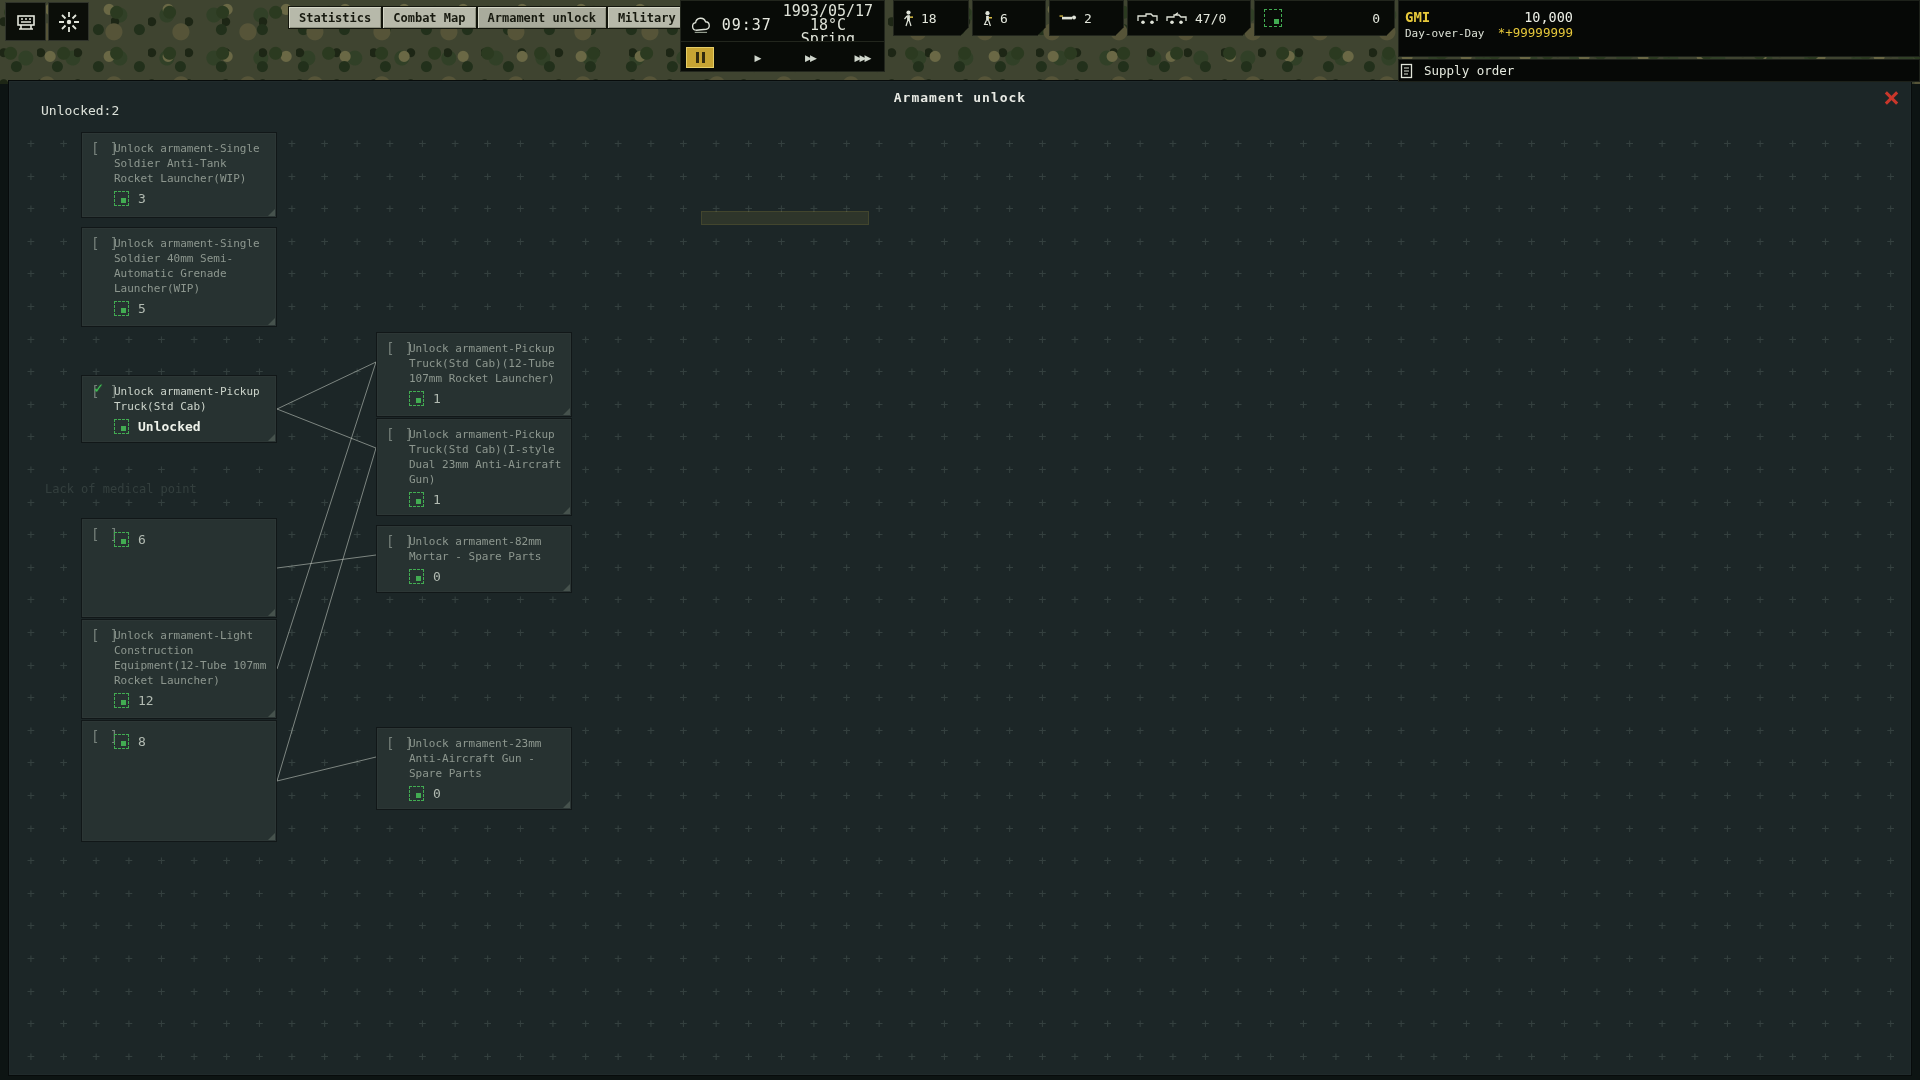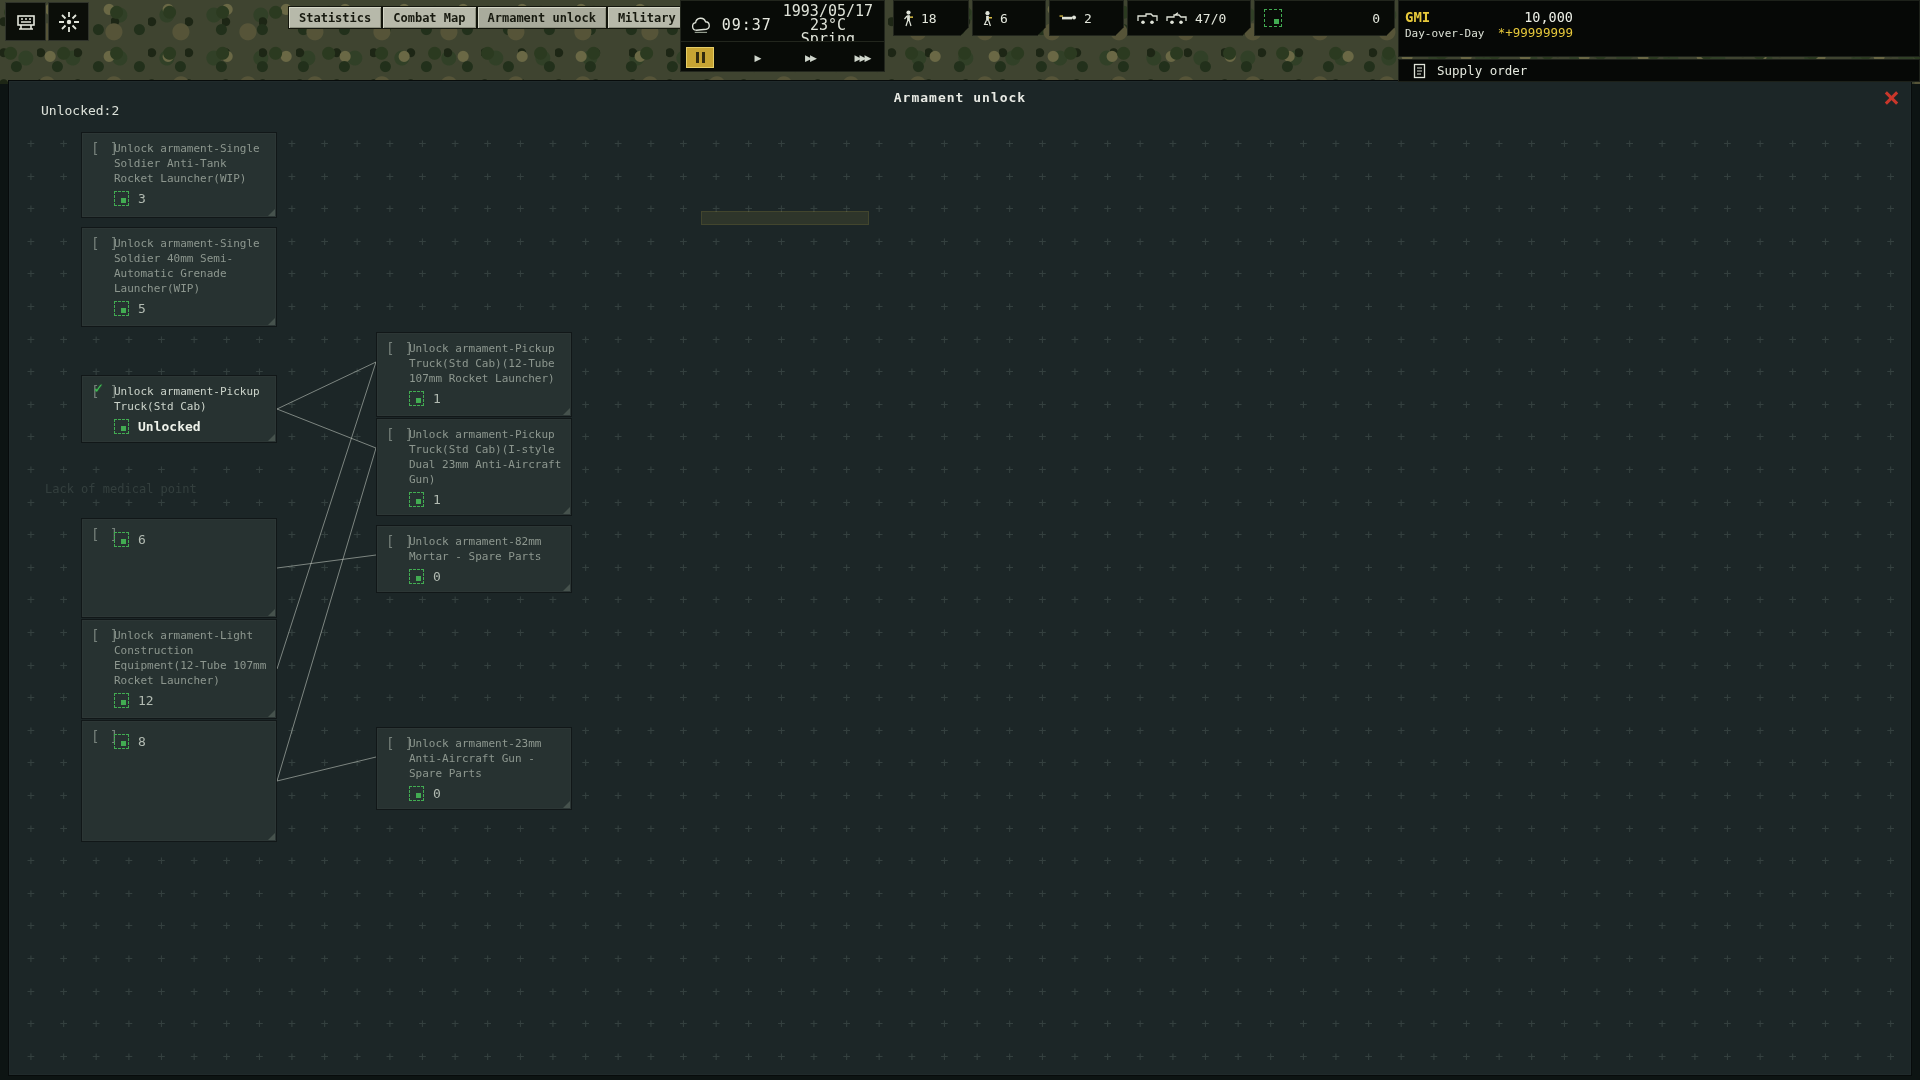--- a/index.html
+++ b/index.html
@@ -68,21 +68,21 @@
   .finbox{ position:absolute; left:0; top:0; width:522px; height:57px; background:#060806; border:1px solid #1d211a; }
   .finrow{ display:flex; justify-content:space-between; align-items:baseline; width:168px; margin-left:6px; }
   .finrow1{ padding-top:8px; }
   .gmi{ color:#e7c93b; font-weight:bold; font-size:14px; }
   .gmival{ color:#eef1e8; font-size:13.5px; }
   .dodlbl{ color:#dbe0d5; font-size:11px; }
   .dodval{ color:#e7c93b; font-size:12.5px; }
   .supplybtn{
     position:absolute; left:0; top:59px; width:522px; height:23px;
     background:#060806; border:1px solid #1d211a;
-    display:flex; align-items:center; gap:10px; padding-left:13px;
+    display:flex; align-items:center; gap:10px; 
     color:#e5e9de; font-size:12.5px; font-family:"DejaVu Sans Mono", monospace; cursor:pointer;
   }
 
   
   .panel{
     position:absolute; left:8px; top:80px; width:1904px; height:996px; z-index:2;
     background:#1c2627; border:1px solid #070b0b;
     box-shadow: inset 0 0 0 1px rgba(255,255,255,0.02);
     overflow:hidden;
   }
@@ -166,21 +166,21 @@
     </nav>
 
     <div class="clockbox">
       <svg width="24" height="18" viewBox="0 0 24 18">
         <path d="M6.5 14.5 a4 4 0 0 1 -0.6 -7.9 a5.4 5.4 0 0 1 10.5 -1 a4 4 0 0 1 0.8 7.9 z" fill="none" stroke="#dfe3d8" stroke-width="1.4"></path>
         <path d="M5 16.8 h13" stroke="#99a294" stroke-width="1.2"></path>
       </svg>
       <span class="time">09:37</span>
       <div class="datecol">
         <div>1993/05/17</div>
-        <div>23°C Spring</div>
+        <div>18°C Spring</div>
       </div>
     </div>
 
     <div class="playbox">
       <button class="pbtn active" style="left:5px">
         <span class="pause-bars"></span>
       </button>
       <button class="pbtn" style="left:62px">
         <span class="tri">▶</span>
       </button>

